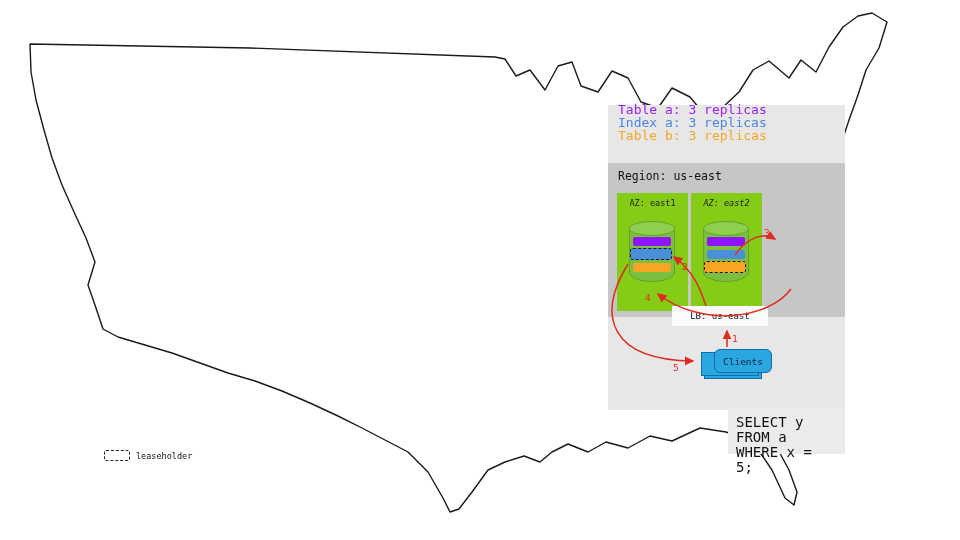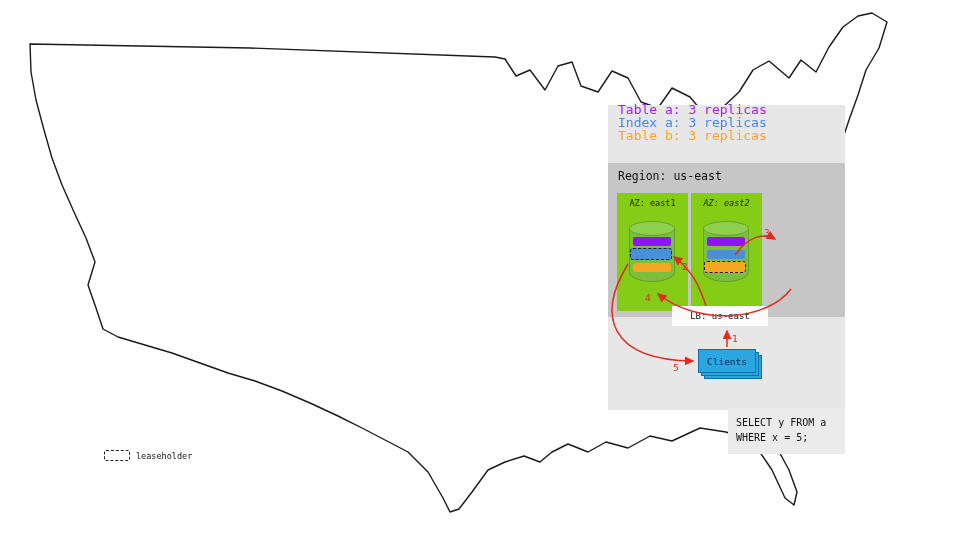--- a/index.html
+++ b/index.html
@@ -34,25 +34,25 @@
   .band.blue{background:#4a90d9;}
   .band.orange{background:#f5a623;}
   .band.dashed{left:1px;width:40px;height:10px;border:1.5px dashed #1a1a1a;border-radius:3px;margin-top:-2px;}
 
   
   .lb{position:absolute;left:672px;top:306px;width:96px;height:20px;background:#fbfbfb;
       display:flex;align-items:center;justify-content:center;font-size:9px;color:#111;}
   .clients-stack{position:absolute;left:698px;top:349px;width:66px;height:32px;}
   .client-card{position:absolute;width:58px;height:24px;background:#2aa7e0;border:1.5px solid #0e6fa8;box-sizing:border-box;}
   .cc3{left:6px;top:6px;} .cc2{left:3px;top:3px;}
-  .cc1{left:0;top:0;display:flex;align-items:center;justify-content:center;font-size:9.5px;color:#06283d;}
+  .cc1{left:16px;top:0;display:flex;align-items:center;justify-content:center;font-size:9.5px;color:#06283d;border-radius:6px;}
 
   
   .sql{position:absolute;left:728px;top:408px;width:117px;height:46px;background:#ebebeb;
-       box-sizing:border-box;padding:7px 8px;font-size:10px;line-height:15px;color:#111;}
+       box-sizing:border-box;padding:7px 8px;font-size:14px;line-height:15px;color:#111;}
 
   
   .flow-num{position:absolute;color:#e02b20;font-size:9.5px;line-height:9px;}
   .fn1{left:732px;top:334px;} .fn2{left:682px;top:262px;} .fn3{left:764px;top:228px;}
   .fn4{left:645px;top:293px;} .fn5{left:673px;top:363px;}
 
   
   .lh-legend{position:absolute;left:104px;top:450px;display:flex;align-items:center;font-size:8.5px;color:#111;}
   .lh-swatch{display:inline-block;width:24px;height:9px;border:1.5px dashed #222;border-radius:2px;margin-right:6px;}
 </style>

